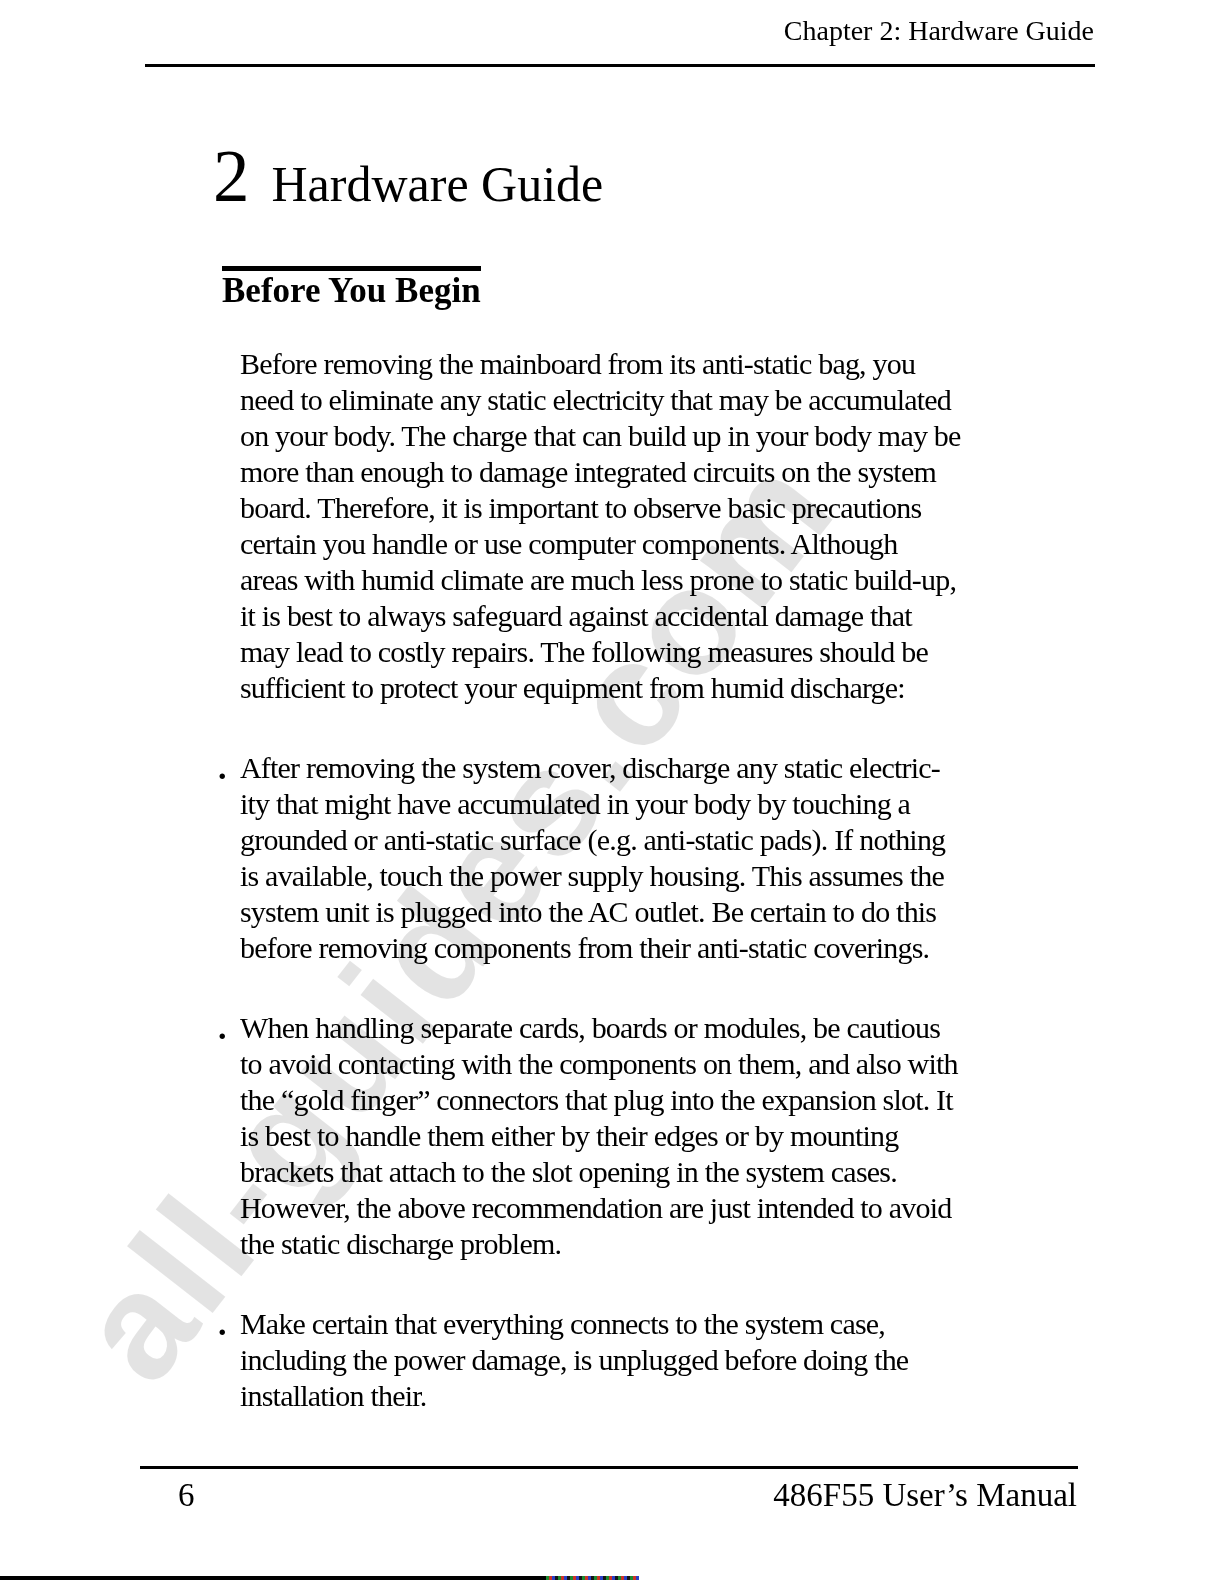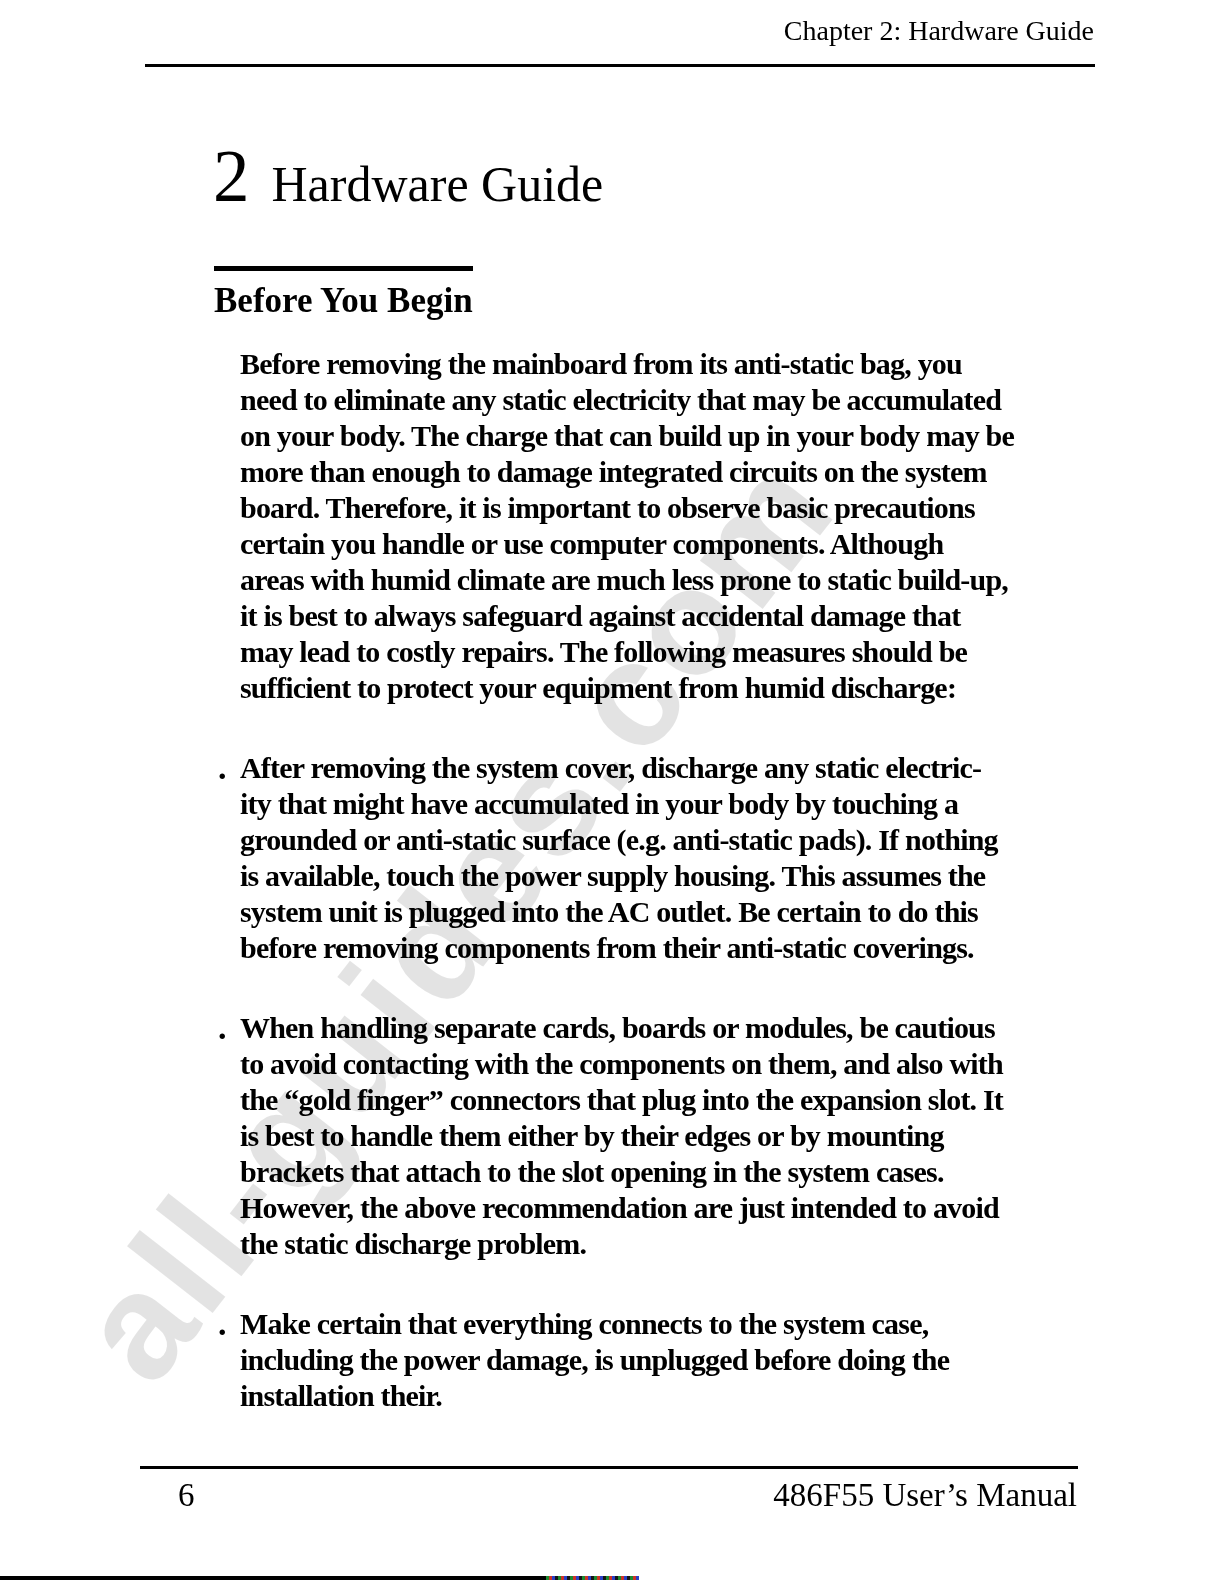--- a/index.html
+++ b/index.html
@@ -56,41 +56,41 @@
     display: flex;
     align-items: baseline;
     gap: 22px;
   }
   .chapter-number { font-size: 73px; line-height: 1; }
   .chapter-title  { font-size: 50px; line-height: 1; }
 
   
   .section-heading {
     position: absolute;
-    left: 214px;
+    left: 222px;
     top: 266px;
     display: inline-block;
     border-top: 5px solid #000;
-    padding-top: 11px;
+    padding-top: 1px;
     font-size: 35px;
     font-weight: bold;
     line-height: 1.1;
   }
 
   
   .body-col {
     position: absolute;
     left: 218px;
     top: 346px;
     width: 800px;
     font-size: 30px;
     line-height: 36px;
     letter-spacing: -0.8px;
   }
-  .body-col [data-bind-lines] > div { white-space: nowrap; font-weight: bold; }
+  .body-col [data-bind-lines] > div { white-space: nowrap; }
   .intro { margin-left: 22px; }
   .bullet-item { display: flex; margin-top: 44px; }
   .bullet-marker {
     flex: 0 0 22px;
     width: 22px;
     font-weight: bold;
     font-size: 34px;
     line-height: 36px;
   }
   .bullet-text { flex: 1; }

